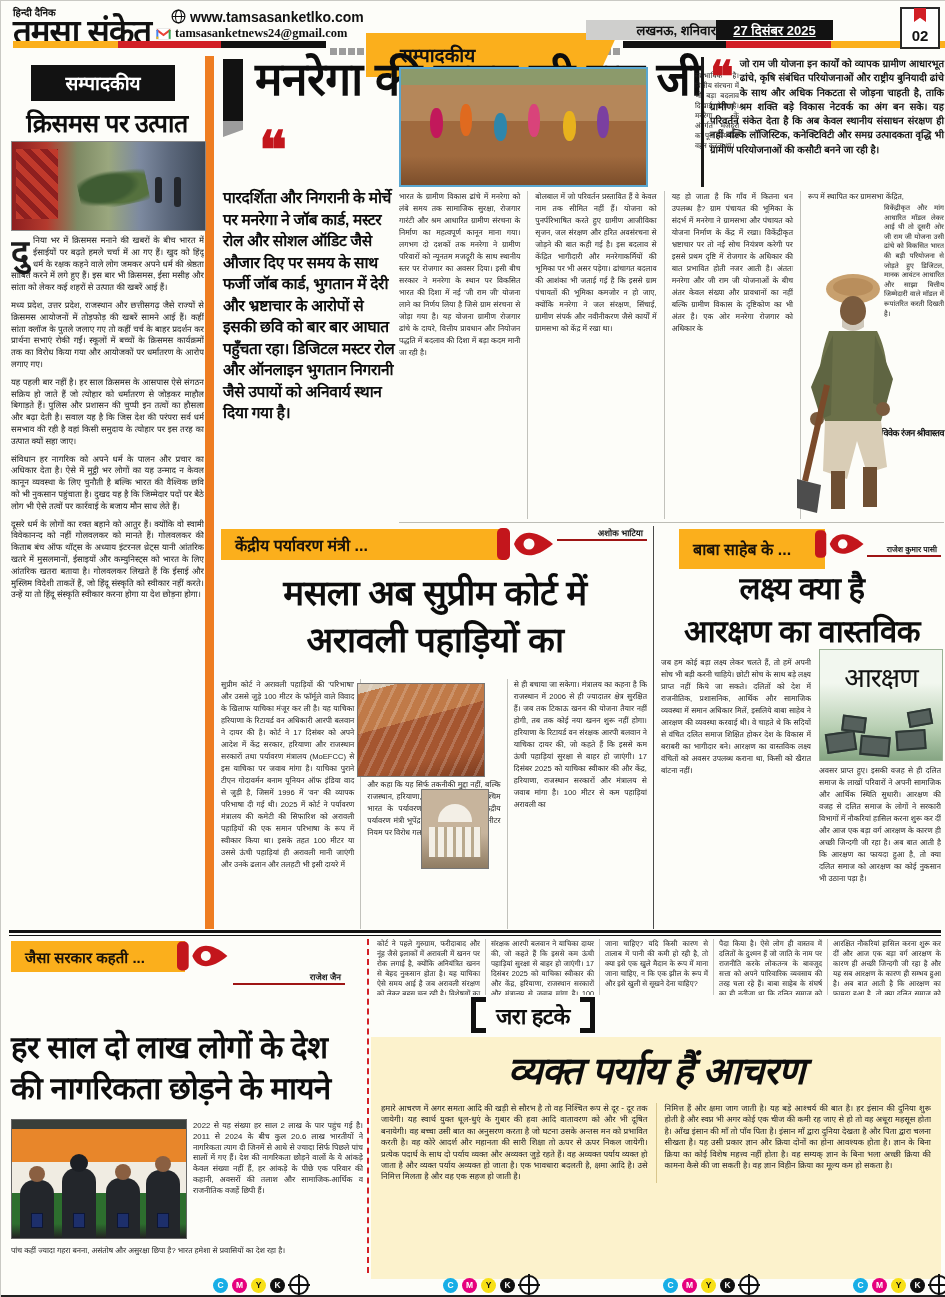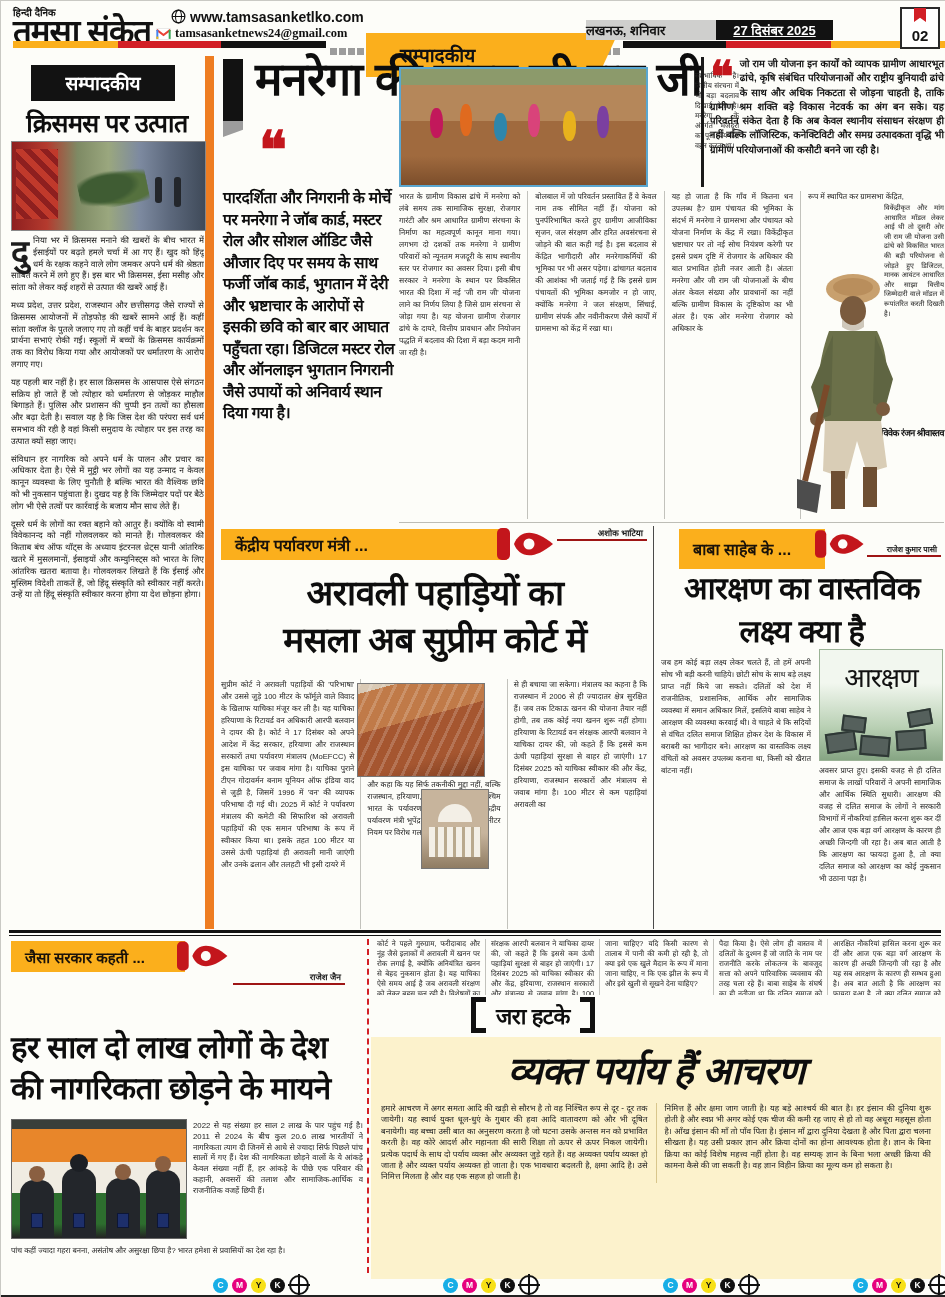--- a/index.html
+++ b/index.html
@@ -14,21 +14,21 @@
   .ov{overflow:hidden;}
   
   .logo-tag{font-size:10px;font-weight:bold;}
   .logo-title{font-size:33px;font-weight:bold;letter-spacing:-1px;line-height:26px;}
   .contact{font-weight:bold;font-size:14px;}
   .contact2{font-weight:bold;font-size:12.5px;font-family:Liberation Serif, serif;}
   .strip{height:7px;}
   .sq{display:inline-block;width:7px;height:7px;margin-right:2px;background:#9c9c9c;}
   .tab{background:#fbaf1c;clip-path:polygon(0 0,100% 0,92% 100%,0 100%);
        display:flex;align-items:center;padding-left:34px;font-size:19px;font-weight:bold;}
-  .citybox{background:#cfcfcd;display:flex;align-items:center;justify-content:flex-start;
+  .citybox{background:#cfcfcd;display:flex;align-items:center;justify-content:flex-end;
            font-weight:bold;font-size:13px;}
   .datebox{background:#121212;color:#fff;display:flex;align-items:center;justify-content:center;
            font-weight:bold;font-size:13px;text-decoration:underline;}
   .pagebox{border:2px solid #2a2a2a;background:#fff;text-align:center;font-weight:bold;font-size:15px;}
   .ribbon{position:absolute;top:-1px;left:50%;transform:translateX(-50%);width:12px;height:14px;background:#d21f26;
           clip-path:polygon(0 0,100% 0,100% 100%,50% 70%,0 100%);}
   
   .blackbox{background:#121212;color:#fff;display:flex;align-items:center;justify-content:center;
             font-weight:bold;font-size:19px;}
   .kicker{background:#fbaf1c;display:flex;align-items:center;padding-left:14px;
@@ -213,22 +213,22 @@
   <svg class="abs pen-svg" style="left:496px;top:524px;" width="60" height="38" viewBox="0 0 60 38">
     <rect x="0" y="3" width="13" height="32" rx="5" fill="#c3161c"></rect>
     <path d="M17 19 C22 6 36 2 56 19 C36 36 22 32 17 19 Z" fill="#c3161c"></path>
     <circle cx="32" cy="19" r="5.5" fill="#fdfdf9"></circle>
   </svg>
   <div class="abs sig-line" style="left:556px;top:524px;width:90px;height:14px;">
     <span class="sig-name">अशोक भाटिया</span>
   </div>
 
   <div class="abs hd" style="left:222px;top:568px;width:424px;text-align:center;font-size:35px;line-height:47px;">
+    <div>मसला अब सुप्रीम कोर्ट में</div>
     <div>अरावली पहाड़ियों का</div>
-    <div>मसला अब सुप्रीम कोर्ट में</div>
   </div>
 
   <div class="abs" style="left:220px;top:678px;width:426px;height:250px;display:flex;">
     <div class="bt jt ov colrule" style="width:136px;padding-right:6px;">सुप्रीम कोर्ट ने अरावली पहाड़ियों की 'परिभाषा' और उससे जुड़े 100 मीटर के फॉर्मूले वाले विवाद के खिलाफ याचिका मंजूर कर ली है। यह याचिका हरियाणा के रिटायर्ड वन अधिकारी आरपी बलवान ने दायर की है। कोर्ट ने 17 दिसंबर को अपने आदेश में केंद्र सरकार, हरियाणा और राजस्थान सरकारों तथा पर्यावरण मंत्रालय (MoEFCC) से इस याचिका पर जवाब मांगा है। याचिका पुराने टीएन गोदावर्मन बनाम यूनियन ऑफ इंडिया वाद से जुड़ी है, जिसमें 1996 में 'वन' की व्यापक परिभाषा दी गई थी। 2025 में कोर्ट ने पर्यावरण मंत्रालय की कमेटी की सिफारिश को अरावली पहाड़ियों की एक समान परिभाषा के रूप में स्वीकार किया था। इसके तहत 100 मीटर या उससे ऊंची पहाड़ियां ही अरावली मानी जाएंगी और उनके ढलान और तलहटी भी इसी दायरे में</div>
     <div style="width:136px;padding:0 6px;" class="colrule">
       <div style="height:100px;"></div>
       <div class="bt jt ov" style="height:88px;">और कहा कि यह सिर्फ तकनीकी मुद्दा नहीं, बल्कि राजस्थान, हरियाणा, दिल्ली और पूरे उत्तर-पश्चिम भारत के पर्यावरण पर असर डालेगा। केंद्रीय पर्यावरण मंत्री भूपेंद्र यादव ने कहा कि 100 मीटर नियम पर विरोध गलतफहमी पर आधारित है।</div>
     </div>
     <div class="bt jt ov" style="width:136px;padding-left:6px;">से ही बचाया जा सकेगा। मंत्रालय का कहना है कि राजस्थान में 2006 से ही ज्यादातर क्षेत्र सुरक्षित हैं। जब तक टिकाऊ खनन की योजना तैयार नहीं होगी, तब तक कोई नया खनन शुरू नहीं होगा। हरियाणा के रिटायर्ड वन संरक्षक आरपी बलवान ने याचिका दायर की, जो कहते हैं कि इससे कम ऊंची पहाड़ियां सुरक्षा से बाहर हो जाएंगी। 17 दिसंबर 2025 को याचिका स्वीकार की और केंद्र, हरियाणा, राजस्थान सरकारों और मंत्रालय से जवाब मांगा है। 100 मीटर से कम पहाड़ियां अरावली का</div>
   </div>
@@ -249,22 +249,22 @@
   <svg class="abs pen-svg" style="left:814px;top:524px;" width="52" height="38" viewBox="0 0 60 38">
     <rect x="0" y="3" width="13" height="32" rx="5" fill="#c3161c"></rect>
     <path d="M17 19 C22 6 36 2 56 19 C36 36 22 32 17 19 Z" fill="#c3161c"></path>
     <circle cx="32" cy="19" r="5.5" fill="#fdfdf9"></circle>
   </svg>
   <div class="abs sig-line" style="left:866px;top:524px;width:74px;height:14px;">
     <span class="sig-name" style="font-size:7.8px;">राजेश कुमार पासी</span>
   </div>
 
   <div class="abs hd" style="left:660px;top:566px;width:282px;text-align:center;font-size:31px;line-height:43px;">
+    <div>लक्ष्य क्या है</div>
     <div>आरक्षण का वास्तविक</div>
-    <div>लक्ष्य क्या है</div>
   </div>
 
   <div class="ph gr-arakshan" style="left:818px;top:648px;width:122px;height:110px;">
     <div class="word-arakshan">आरक्षण</div>
     <span class="placard" style="left:6px;bottom:8px;transform:rotate(-8deg);"></span>
     <span class="placard" style="left:40px;bottom:4px;transform:rotate(5deg);"></span>
     <span class="placard" style="left:76px;bottom:10px;transform:rotate(-4deg);"></span>
     <span class="placard" style="left:22px;bottom:28px;transform:rotate(7deg);width:20px;height:12px;"></span>
     <span class="placard" style="left:88px;bottom:34px;transform:rotate(-10deg);width:20px;height:12px;"></span>
   </div>

